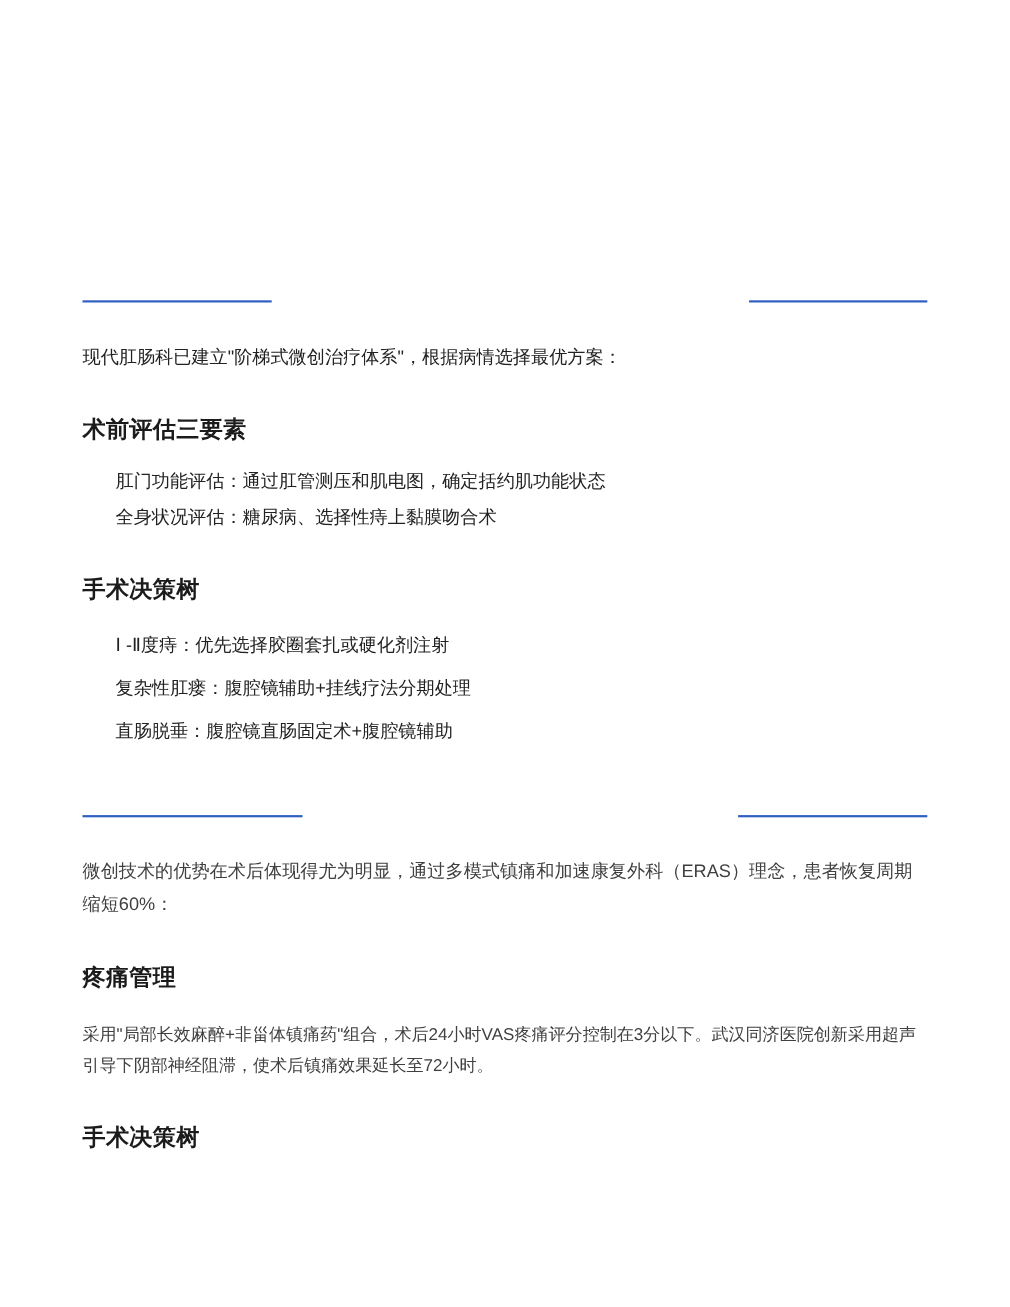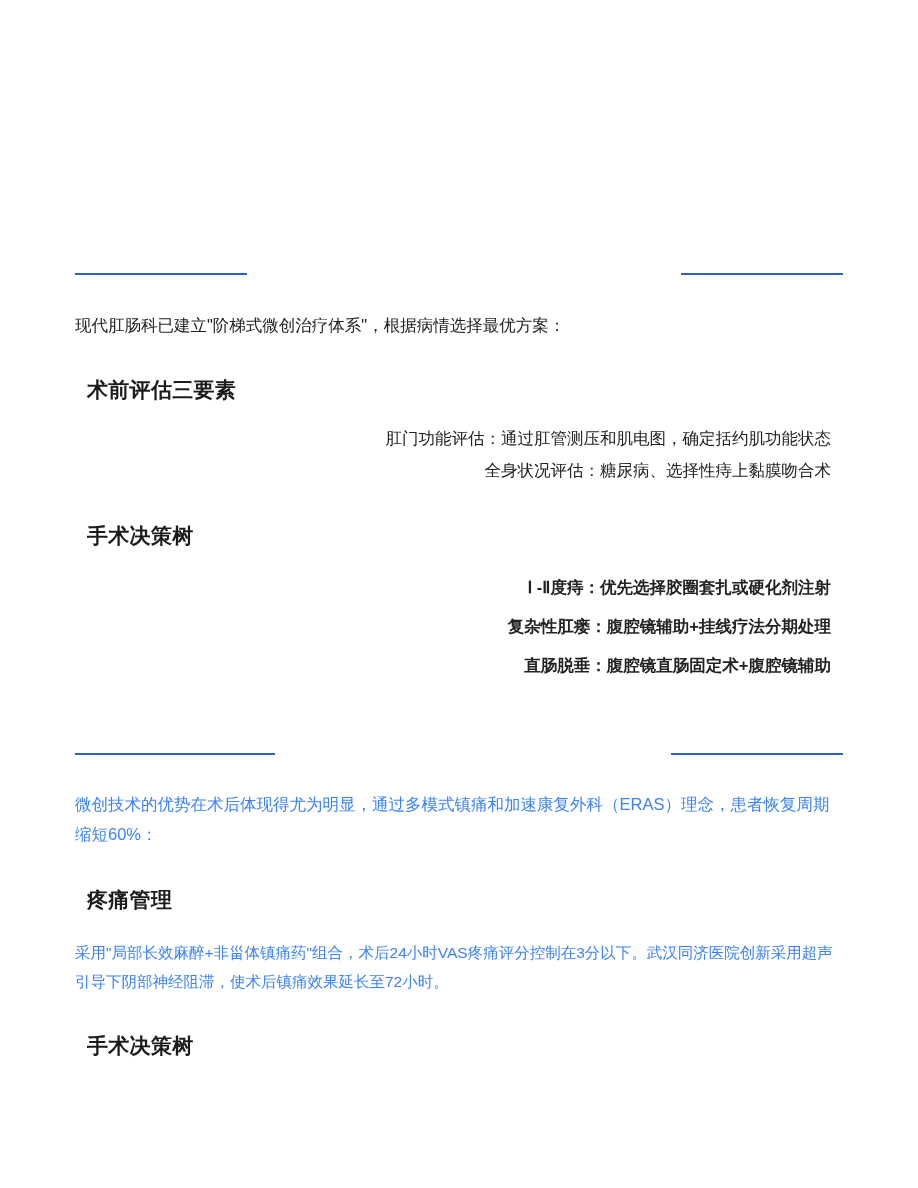--- a/index.html
+++ b/index.html
@@ -51,44 +51,42 @@
     font-size: 16.5px;
     line-height: 1.75;
     color: #222;
     margin: 26px 0 0 0;
   }
 
   h2.section-title {
     font-size: 21px;
     font-weight: 600;
     color: #1b1b1b;
-    margin: 36px 0 18px 12px;
+    margin: 36px 0 18px 0;
     letter-spacing: 0.3px;
   }
 
   ul.plain-list {
     list-style: none;
-    margin: 12px;
+    margin: 0;
     padding: 0 0 0 30px;
-    text-align: right;
   }
   ul.plain-list li {
     font-size: 16.5px;
     line-height: 1.95;
     color: #222;
   }
   ul.spaced-list li {
     line-height: 2.35;
-    font-weight: bold;
   }
 
   .para {
     font-size: 16.5px;
     line-height: 1.85;
-    color: #3b82f6;
+    color: #404040;
     margin: 24px 0 0 0;
   }
   .para.small {
     font-size: 15.5px;
     line-height: 1.9;
   }
 
   .gap-before-rule { height: 38px; }
 </style>
 </head>

